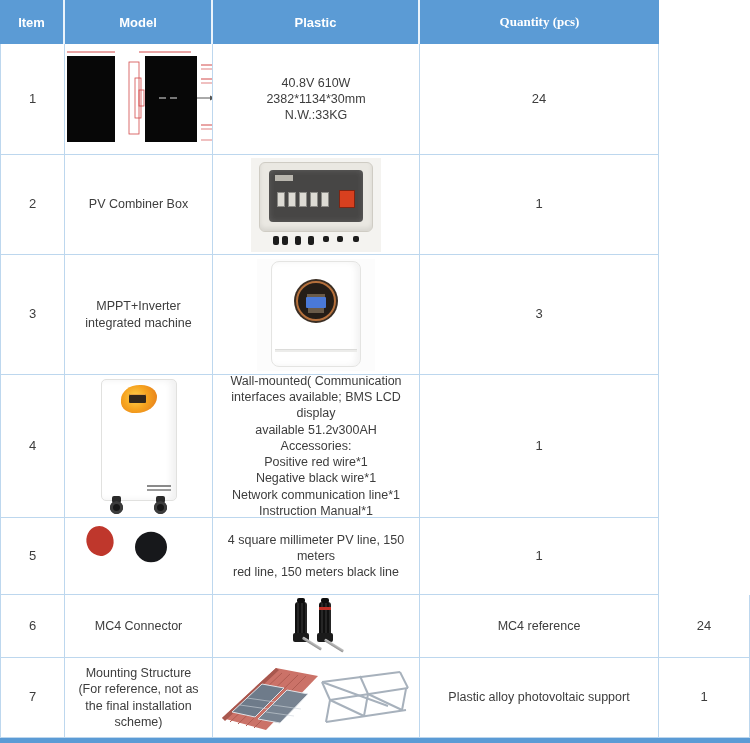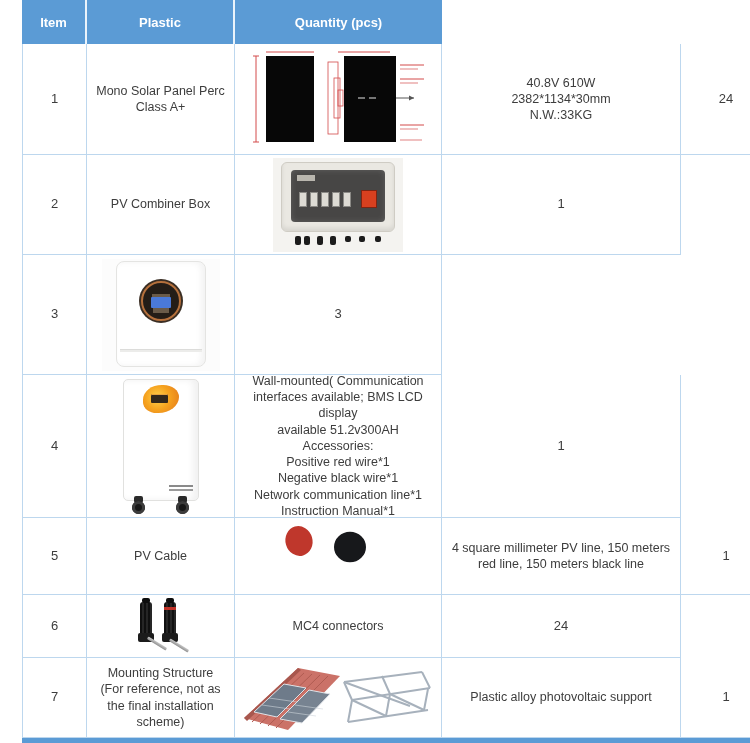--- a/index.html
+++ b/index.html
@@ -1,26 +1,26 @@
 <!DOCTYPE html>
 <html><head>
 <meta charset="utf-8">
 <style>
   html,body{margin:0;padding:0;background:#ffffff;}
   *{box-sizing:border-box;}
   body{font-family:"Liberation Sans", sans-serif;color:#3d3d3d;}
-  .sheet{width:750px;height:743px;overflow:hidden;background:#fff;display:flex;flex-direction:column;padding-left:22px;}
+  .sheet{width:750px;height:743px;overflow:hidden;background:#fff;display:flex;flex-direction:column;}
   .tr{display:grid;grid-template-columns:65px 148px 207px 239px 91px;}
   .thead{height:44px;}
   .thead .th{
     background:#5b9bd5;color:#fff;font-weight:bold;font-size:13px;
     display:flex;align-items:center;justify-content:center;
     border-right:2px solid #eaf3fb;white-space:nowrap;
   }
-  .thead .th:last-child{border-right:none;}
+  .thead .th:last-child{border-right:none;font-family:Liberation Serif, serif;}
   .td{
     border-right:1px solid #bdd7ee;border-bottom:1px solid #bdd7ee;
     display:flex;align-items:center;justify-content:center;
     font-size:12.5px;line-height:1.3;text-align:center;
     white-space:pre-line;padding:2px 4px;overflow:hidden;background:#fff;
   }
   .tr .td:first-child{border-left:1px solid #bdd7ee;}
   .r1{height:111px}.r2{height:100px}.r3{height:120px}.r4{height:143px}
   .r5{height:77px}.r6{height:63px}.r7{height:80px}
   .bottombar{height:5px;background:#5b9bd5;margin-top:auto;}
@@ -64,28 +64,27 @@
   .p6 .pin{position:absolute;width:22px;height:3px;background:linear-gradient(#c9c9c9,#8f8f8f);transform:rotate(32deg);border-radius:1px;}
   svg{display:block;}
 </style>
 </head>
 <body>
 
 <div class="sheet">
 
   <div class="tr thead">
     <div class="th">Item</div>
+    <div class="th">Model</div>
     <div class="th">Plastic</div>
     <div class="th">Quantity (pcs)</div>
   </div>
 
   <div class="tr r1">
     <div class="td item">1</div>
-    <div class="td model">Mono Solar Panel Perc
-Class A+</div>
     <div class="td pic">
       <span>
         <svg width="192" height="102" viewBox="0 0 192 102">
           <line x1="14" y1="8" x2="14" y2="94" stroke="#d34a4a" stroke-width="1"></line>
           <line x1="11" y1="8" x2="17" y2="8" stroke="#d34a4a" stroke-width="1"></line>
           <line x1="11" y1="94" x2="17" y2="94" stroke="#d34a4a" stroke-width="1"></line>
           <line x1="24" y1="4" x2="72" y2="4" stroke="#d34a4a" stroke-width="1"></line>
           <rect x="24" y="8" width="48" height="86" fill="#070707"></rect>
           <line x1="96" y1="4" x2="148" y2="4" stroke="#d34a4a" stroke-width="1"></line>
           <rect x="86" y="14" width="10" height="72" fill="none" stroke="#d34a4a" stroke-width="0.8"></rect>
@@ -132,20 +131,22 @@
         <span class="gland" style="left:72px;height:6px"></span>
         <span class="gland" style="left:86px;height:6px"></span>
         <span class="gland" style="left:102px;height:6px"></span>
       </span>
     </div>
     <div class="td qty">1</div>
   </div>
 
   <div class="tr r3">
     <div class="td item">3</div>
+    <div class="td model">MPPT+Inverter
+integrated machine</div>
     <div class="td pic">
       <span class="art p3" style="display:block">
         <span class="case"></span>
         <span class="dial"></span>
         <span class="lcd"></span>
         <span class="seam"></span>
       </span>
     </div>
     <div class="td qty">3</div>
   </div>
@@ -170,43 +171,43 @@
 Accessories:
 Positive red wire*1
 Negative black wire*1
 Network communication line*1
 Instruction Manual*1</div>
     <div class="td qty">1</div>
   </div>
 
   <div class="tr r5">
     <div class="td item">5</div>
-    <div class="td model">PV Cable</div>
     <div class="td pic">
       <span class="art p5" style="display:block">
         <span class="coil black"></span>
         <span class="coil red"></span>
       </span>
     </div>
     <div class="td desc">4 square millimeter PV line, 150 meters
 red line, 150 meters black line</div>
     <div class="td qty">1</div>
   </div>
 
   <div class="tr r6">
     <div class="td item">6</div>
+    <div class="td model">MC4 Connector</div>
     <div class="td pic">
       <span class="art p6" style="display:block">
         <span class="conn" style="left:34px"></span>
         <span class="conn" style="left:58px"><span class="ring"></span></span>
         <span class="pin" style="left:40px;top:44px"></span>
         <span class="pin" style="left:62px;top:46px"></span>
       </span>
     </div>
-    <div class="td desc">MC4 connectors</div>
+    <div class="td desc">MC4 reference</div>
     <div class="td qty">24</div>
   </div>
 
   <div class="tr r7">
     <div class="td item">7</div>
     <div class="td model">Mounting Structure
 (For reference, not as
 the final installation
 scheme)</div>
     <div class="td pic">

